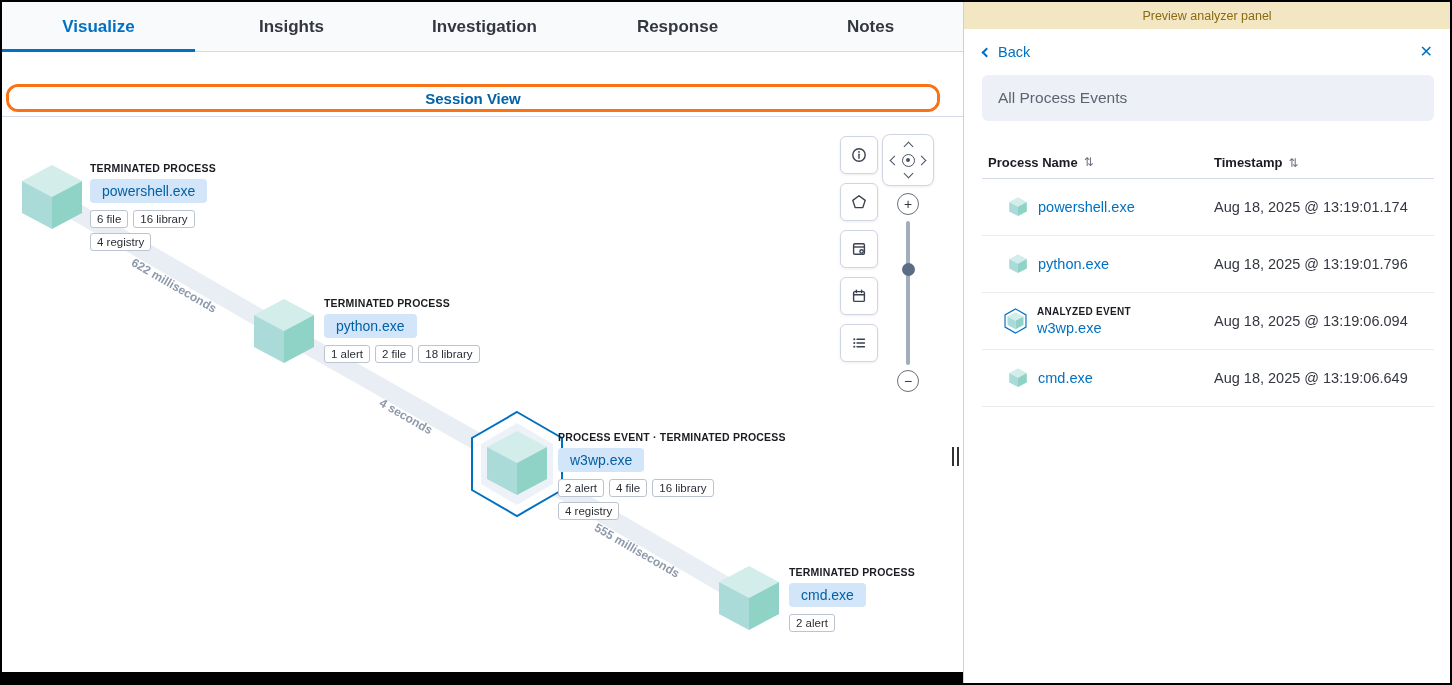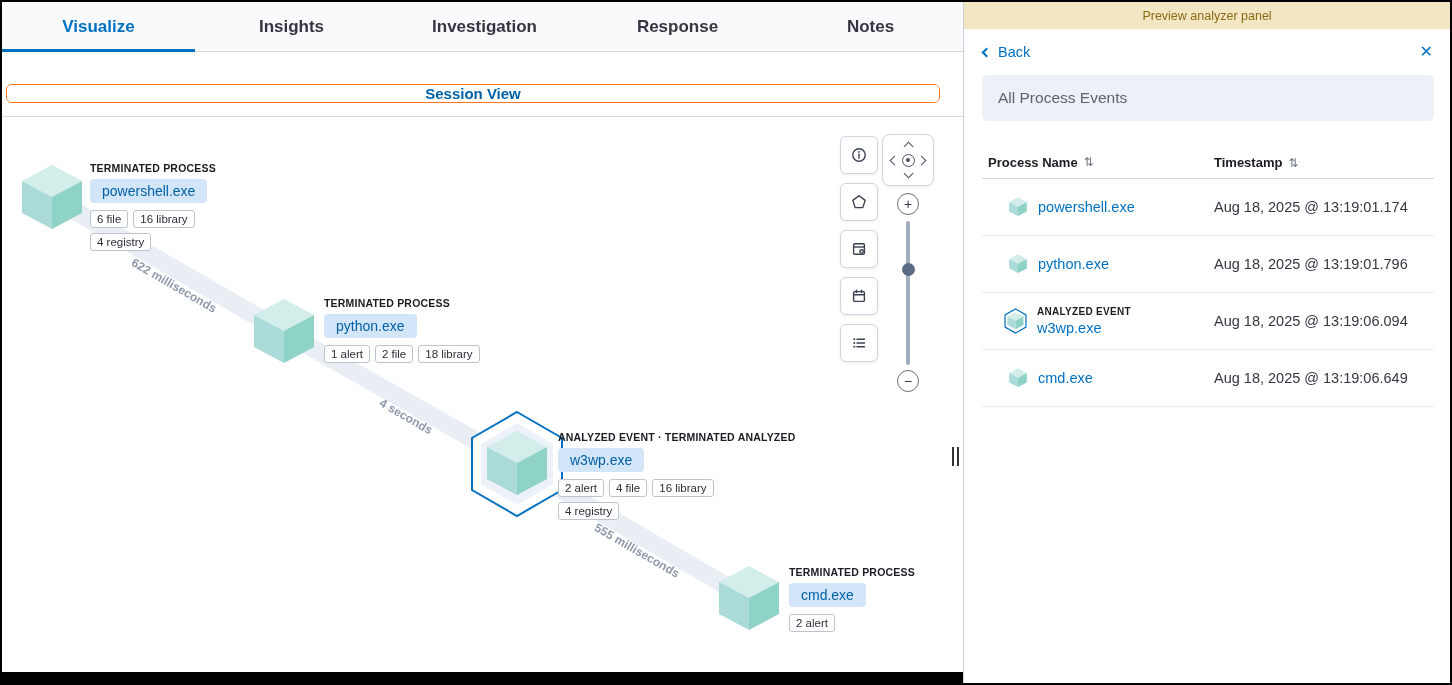--- a/index.html
+++ b/index.html
@@ -20,21 +20,21 @@
   #root{position:relative;width:1452px;height:685px;border:2px solid #000;background:#fff;overflow:hidden}
 
   
   .main{position:absolute;top:0;left:0;width:965px;bottom:0;background:#fff}
 
   .tabs-bar{position:absolute;top:0;left:0;right:0;height:50px;display:flex;background:#f9fafc;border-bottom:1px solid var(--border)}
   .tab{flex:1;display:flex;align-items:center;justify-content:center;font-size:17px;font-weight:700;color:var(--text);position:relative;cursor:pointer}
   .tab.active{color:var(--accent)}
   .tab.active .tab-underline{position:absolute;left:0;right:0;bottom:-1px;height:3px;background:var(--accent)}
 
-  .view-toggle{position:absolute;top:82px;left:4px;width:934px;height:19px;display:flex;border:1px solid #f97316;border-radius:6px;overflow:hidden;font-size:15px;font-weight:700}
+  .view-toggle{position:absolute;top:82px;left:4px;width:934px;height:28px;display:flex;border:3px solid #f97316;border-radius:12px;overflow:hidden;font-size:15px;font-weight:700}
   .seg{flex:1;display:flex;align-items:center;justify-content:center;cursor:pointer}
   .seg-session{background:#fff;color:var(--pill-text)}
   .seg-analyzer{background:var(--accent);color:#fff;border-radius:5px}
 
   .graph-top-border{position:absolute;top:114px;left:0;right:0;height:1px;background:var(--border)}
   .graph{position:absolute;top:115px;left:0;right:0;bottom:11px;background:#fff;overflow:hidden}
   .graph-svg{position:absolute;left:0;top:0}
 
   .node-label{position:absolute}
   .node-type{font-size:10.5px;font-weight:700;color:#1a1c21;letter-spacing:.2px;margin-bottom:5px;white-space:nowrap}
@@ -165,21 +165,21 @@
         <div class="node-type">TERMINATED PROCESS</div>
         <div><span class="node-pill">python.exe</span></div>
         <div class="node-badges" style="width:180px">
           <span class="badge">1 alert</span>
           <span class="badge">2 file</span>
           <span class="badge">18 library</span>
         </div>
       </div>
 
       <div class="node-label" style="left:556px;top:314px;width:280px">
-        <div class="node-type">ANALYZED EVENT · TERMINATED ANALYZED</div>
+        <div class="node-type">PROCESS EVENT · TERMINATED PROCESS</div>
         <div><span class="node-pill">w3wp.exe</span></div>
         <div class="node-badges" style="width:172px">
           <span class="badge">2 alert</span>
           <span class="badge">4 file</span>
           <span class="badge">16 library</span>
           <span class="badge">4 registry</span>
         </div>
       </div>
 
       <div class="node-label" style="left:787px;top:449px;width:160px">

